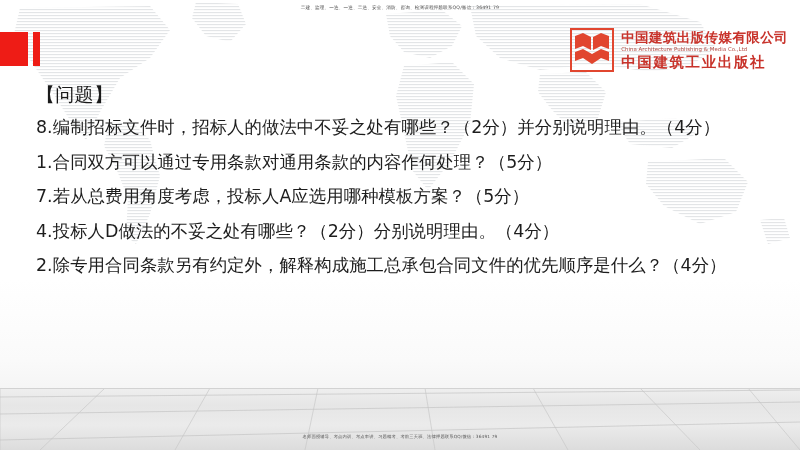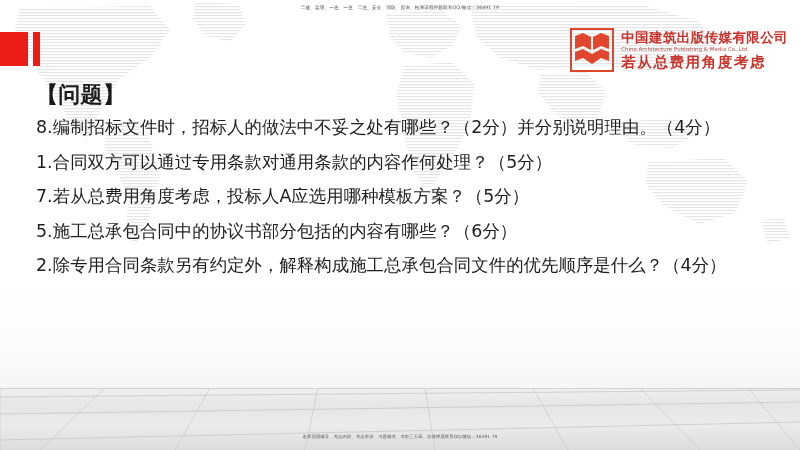--- a/index.html
+++ b/index.html
@@ -157,24 +157,24 @@
   
   .content {
     position: absolute;
     left: 36px;
     top: 79px;
     width: 730px;
     z-index: 4;
   }
 
   .q-title {
-    font-size: 22px;
+    font-size: 19px;
     line-height: 31px;
     color: #1a1a1a;
-    font-weight: bold;
+    font-weight: normal;
     letter-spacing: .3px;
   }
 
   .q-item {
     font-size: 17.4px;
     line-height: 34.5px;
     color: #1d1d1d;
     letter-spacing: .05px;
     white-space: pre-wrap;
   }
@@ -230,30 +230,30 @@
         <g fill="#e1462f">
           <path d="M5 8 L13 5 L21 9 L21 22 L13 18 L5 21 Z"></path>
           <path d="M23 9 L31 5 L39 8 L39 21 L31 18 L23 22 Z"></path>
           <path d="M5 24 L13 21 L22 26 L31 21 L39 24 L39 33 L31 30 L22 36 L13 30 L5 33 Z"></path>
         </g>
       </svg>
     </div>
     <div class="logo-text">
       <div class="logo-cn1">中国建筑出版传媒有限公司</div>
       <div class="logo-en">China Architecture Publishing &amp; Media Co.,Ltd</div>
-      <div class="logo-cn2">若从总费用角度考虑</div>
+      <div class="logo-cn2">中国建筑工业出版社</div>
     </div>
   </div>
 
   <div class="content">
     <div class="q-title">【问题】</div>
     <div class="q-item">8.编制招标文件时，招标人的做法中不妥之处有哪些？（2分）并分别说明理由。（4分）</div>
     <div class="q-item">1.合同双方可以通过专用条款对通用条款的内容作何处理？（5分）</div>
     <div class="q-item">7.若从总费用角度考虑，投标人A应选用哪种模板方案？（5分）</div>
-    <div class="q-item">5.施工总承包合同中的协议书部分包括的内容有哪些？（6分）</div>
+    <div class="q-item">4.投标人D做法的不妥之处有哪些？（2分）分别说明理由。（4分）</div>
     <div class="q-item">2.除专用合同条款另有约定外，解释构成施工总承包合同文件的优先顺序是什么？（4分）</div>
   </div>
 
   <div class="floor">
     <div class="floor-topline"></div>
     <svg viewBox="0 0 800 62" xmlns="http://www.w3.org/2000/svg" aria-hidden="true">
       <g stroke="#c9c9c9" stroke-width="0.7" fill="none">
         <line x1="0" y1="0" x2="0" y2="62"></line>
         <line x1="105" y1="0" x2="40" y2="62"></line>
         <line x1="210" y1="0" x2="175" y2="62"></line>

